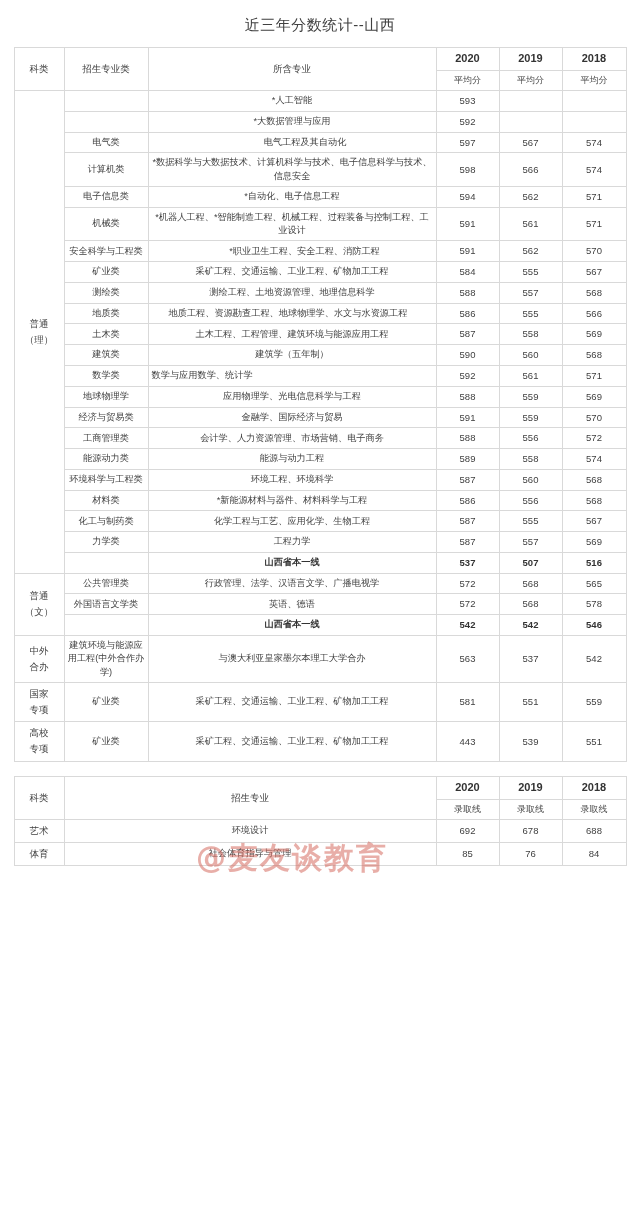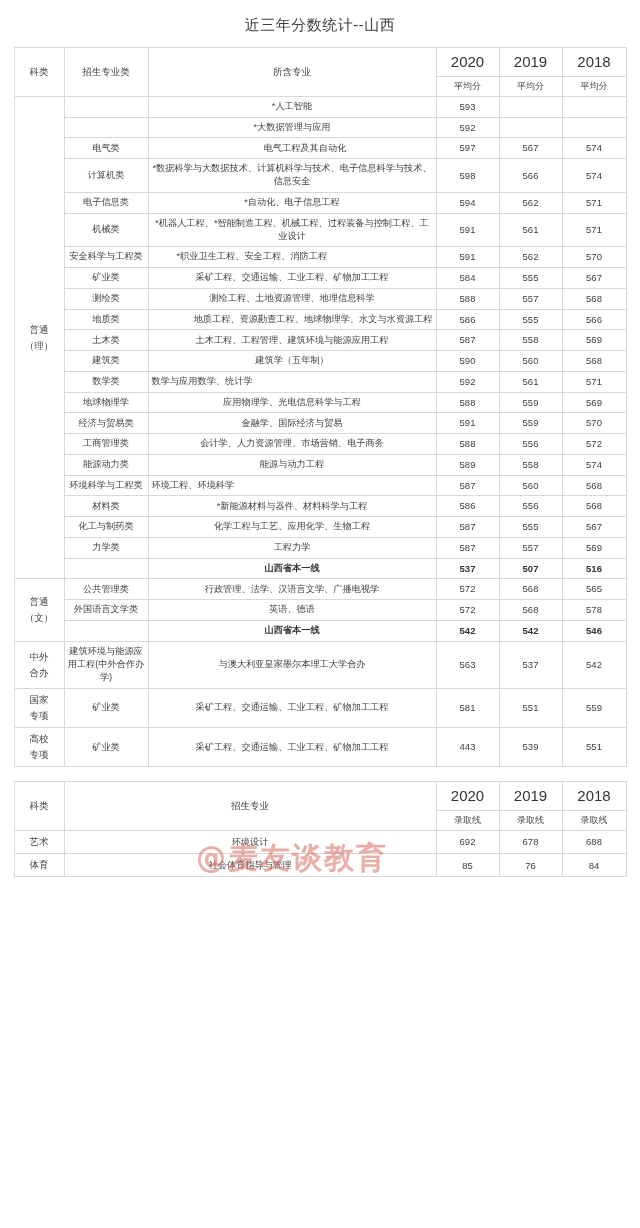--- a/index.html
+++ b/index.html
@@ -39,22 +39,22 @@
     font-weight: normal;
   }
   .col-a { width: 50px; }
   .col-b { width: 84px; }
   .col-c { width: 288px; }
   .col-d { width: 63px; }
   .col-e { width: 63px; }
   .col-f { width: 64px; }
 
   .hdr-year {
-    font-weight: normal;
-    font-size: 15px;
+    font-weight: bold;
+    font-size: 11px;
     color: #333;
   }
   .hdr-label {
     font-size: 9px;
     color: #4a4a4a;
   }
   .hdr-main {
     font-size: 9.5px;
     color: #3f3f3f;
   }
@@ -147,42 +147,42 @@
       </tr>
       <tr>
         <td>机械类</td>
         <td style="text-align:center;">*机器人工程、*智能制造工程、机械工程、过程装备与控制工程、工业设计</td>
         <td class="score">591</td>
         <td class="score">561</td>
         <td class="score">571</td>
       </tr>
       <tr>
         <td>安全科学与工程类</td>
-        <td style="text-align:left;padding-left:28px;">*职业卫生工程、安全工程、消防工程</td>
+        <td style="text-align:center;padding-left:28px;">*职业卫生工程、安全工程、消防工程</td>
         <td class="score">591</td>
         <td class="score">562</td>
         <td class="score">570</td>
       </tr>
       <tr>
         <td>矿业类</td>
         <td style="text-align:center;">采矿工程、交通运输、工业工程、矿物加工工程</td>
         <td class="score">584</td>
         <td class="score">555</td>
         <td class="score">567</td>
       </tr>
       <tr>
         <td>测绘类</td>
         <td style="text-align:center;">测绘工程、土地资源管理、地理信息科学</td>
         <td class="score">588</td>
         <td class="score">557</td>
         <td class="score">568</td>
       </tr>
       <tr>
         <td>地质类</td>
-        <td style="text-align:right;padding-left:20px;">地质工程、资源勘查工程、地球物理学、水文与水资源工程</td>
+        <td style="text-align:left;padding-left:20px;">地质工程、资源勘查工程、地球物理学、水文与水资源工程</td>
         <td class="score">586</td>
         <td class="score">555</td>
         <td class="score">566</td>
       </tr>
       <tr>
         <td>土木类</td>
         <td style="text-align:center;">土木工程、工程管理、建筑环境与能源应用工程</td>
         <td class="score">587</td>
         <td class="score">558</td>
         <td class="score">569</td>
@@ -224,21 +224,21 @@
       </tr>
       <tr>
         <td>能源动力类</td>
         <td style="text-align:center;">能源与动力工程</td>
         <td class="score">589</td>
         <td class="score">558</td>
         <td class="score">574</td>
       </tr>
       <tr>
         <td>环境科学与工程类</td>
-        <td style="text-align:left;">环境工程、环境科学</td>
+        <td style="text-align:center;">环境工程、环境科学</td>
         <td class="score">587</td>
         <td class="score">560</td>
         <td class="score">568</td>
       </tr>
       <tr>
         <td>材料类</td>
         <td style="text-align:center;">*新能源材料与器件、材料科学与工程</td>
         <td class="score">586</td>
         <td class="score">556</td>
         <td class="score">568</td>

